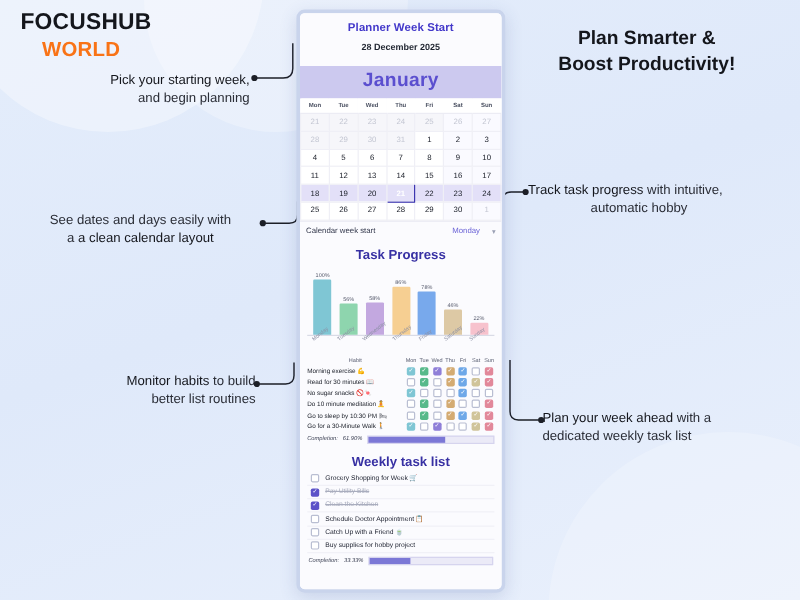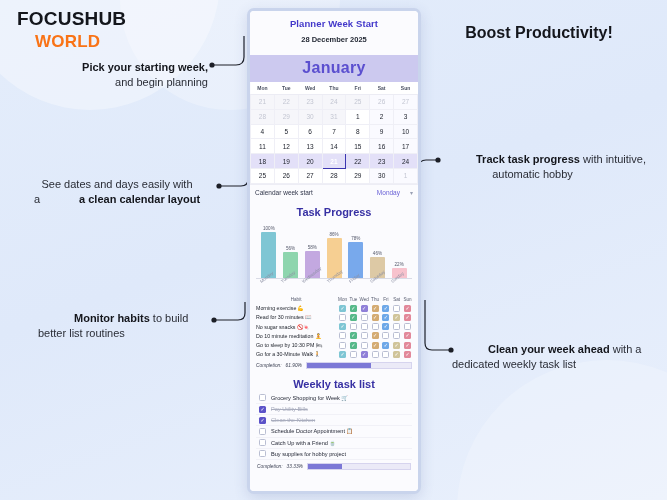--- a/index.html
+++ b/index.html
@@ -26,25 +26,25 @@
 
   
   .headline {
     position: absolute; right: 14px; top: 22px; width: 228px;
     text-align: center; font-size: 16px; font-weight: bold;
     color: #14161c; line-height: 1.32;
   }
 
   
   .callout { position: absolute; font-size: 11px; color: #2a2d36; line-height: 1.38; }
-  .callout b { font-weight: bold; color: #14161c; margin-left: 36px; }
+  .callout b { font-weight: normal; color: #14161c; }
   .callout .l2 { display: block; }
   .c1 { left: 28px; top: 60px; width: 180px; text-align: right; }
   .c2 { left: 22px; top: 177px; width: 190px; text-align: center; }
-  .c3 { left: 38px; top: 311px; width: 175px; text-align: left; }
+  .c3 { left: 38px; top: 311px; width: 175px; text-align: right; }
   .c4 { left: 440px; top: 152px; width: 215px; text-align: left; }
   .c5 { left: 452px; top: 342px; width: 205px; text-align: left; }
 
   .lead { position: absolute; pointer-events: none; }
   .lead svg { display: block; overflow: visible; }
 
   
   .device {
     position: absolute; left: 247px; top: 8px;
     width: 174px; height: 486px;
@@ -153,20 +153,21 @@
 <div class="bg-blob blob1"></div>
 <div class="bg-blob blob2"></div>
 <div class="bg-blob blob3"></div>
 
 <div class="brand">
   <div class="brand-1">FOCUSHUB</div>
   <div class="brand-2">WORLD</div>
 </div>
 
 <div class="headline">
+  <div>Plan Smarter &amp;</div>
   <div>Boost Productivity!</div>
 </div>
 
 <div class="callout c1">
   <b>Pick your starting week,</b>
   <span class="l2">and begin planning</span>
 </div>
 
 <div class="callout c2">
   <span>See dates and days easily with</span>
@@ -177,21 +178,21 @@
   <span><b>Monitor habits</b><span> to build</span></span>
   <span class="l2">better list routines</span>
 </div>
 
 <div class="callout c4">
   <span><b>Track task progress</b><span> with intuitive,</span></span>
   <span class="l2" style="text-align:center;display:block;width:185px;">automatic hobby</span>
 </div>
 
 <div class="callout c5">
-  <span><b>Clean your week ahead</b><span> with a</span></span>
+  <span><b>Plan your week ahead</b><span> with a</span></span>
   <span class="l2" style="text-align:left;display:block;width:190px;">dedicated weekly task list</span>
 </div>
 
 <div class="lead" style="left:0;top:0;width:667px;height:500px;">
   <svg width="667" height="500">
     <g fill="none" stroke="#1c1f27" stroke-width="1.2">
       <path d="M214 65 L236 65 Q244 65 244 57 L244 36"></path>
       <path d="M221 186 L241 186 Q248 186 248 179 L248 168"></path>
       <path d="M216 320 L238 320 Q245 320 245 313 L245 302"></path>
       <path d="M436 160 L426 160 Q419 160 419 167 L419 208"></path>

